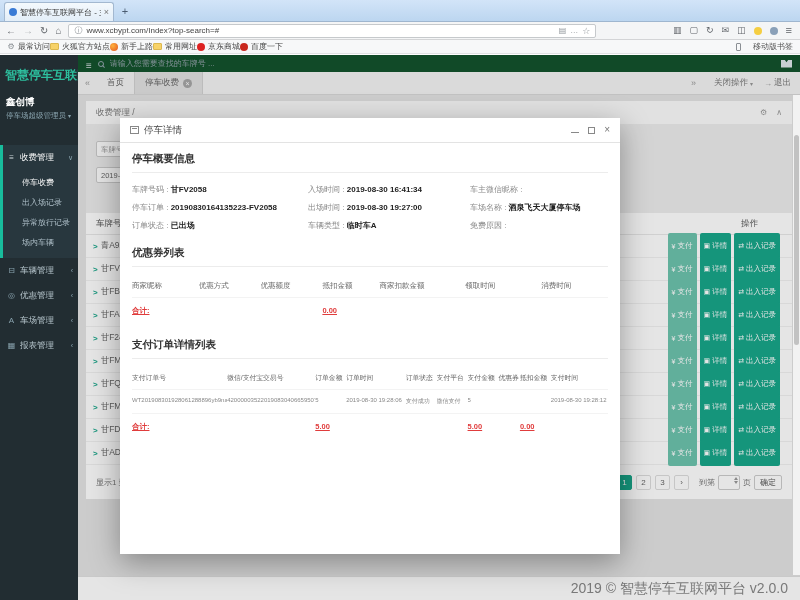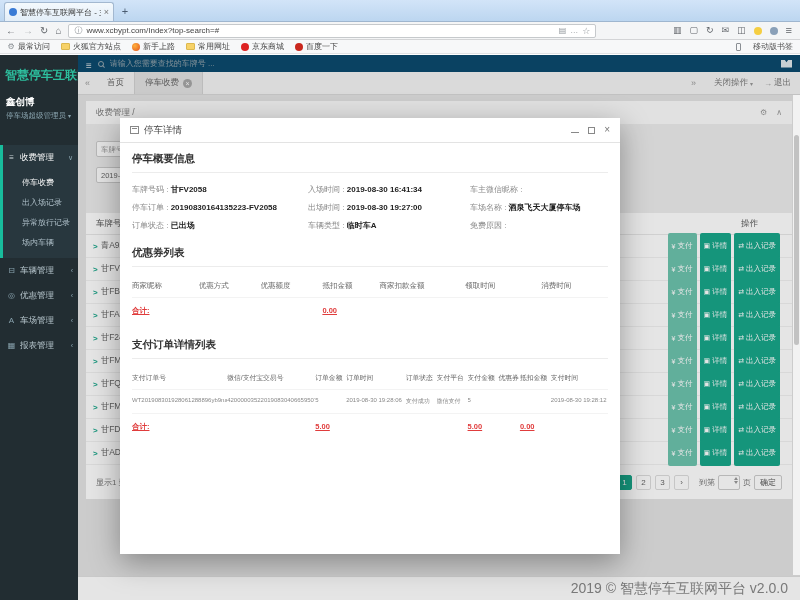--- a/index.html
+++ b/index.html
@@ -58,21 +58,21 @@
   .menu-group.open > .menu-item { color:#fff; }
   .mi-icon { width:9px; text-align:center; font-size:8px; color:#8aa4af; flex-shrink:0; }
   .menu-group.open .mi-icon { color:#cfd8dc; }
   .mi-label { white-space:nowrap; overflow:hidden; }
   .mi-chev { margin-left:auto; font-size:7px; color:#8aa4af; }
   .submenu { padding:2px 0 6px; }
   .submenu-item { height:20px; display:flex; align-items:center; padding-left:19px; font-size:8px; color:#aebfc8; white-space:nowrap; }
   .submenu-item.on { color:#fff; }
 
   .main { flex:1; min-width:0; display:flex; flex-direction:column; position:relative; background:#e4e4e4; }
-  .apptopbar { height:17px; background:#0c4a6e; display:flex; align-items:center; gap:6px; padding:0 8px; flex-shrink:0; }
+  .apptopbar { height:17px; background:#14532d; display:flex; align-items:center; gap:6px; padding:0 8px; flex-shrink:0; }
   .gburger::before{content:"≡"; color:#cfd8dc; font-size:10px;}
   .mag { width:6px; height:6px; border:1px solid #93a5ad; border-radius:50%; position:relative; flex-shrink:0; }
   .mag::after { content:""; position:absolute; width:3px; height:1px; background:#93a5ad; transform:rotate(45deg); right:-2px; bottom:-1px; }
   .search-ph { color:#92a2aa; font-size:8px; background:transparent; border:none; outline:none; width:300px; }
   .search-ph::placeholder { color:#92a2aa; }
   .shirt { margin-left:auto; width:11px; height:8px; background:#dfe7ea; clip-path:polygon(0 0,32% 0,50% 35%,68% 0,100% 0,100% 100%,0 100%); }
 
   .tabstrip { height:23px; background:#f3f3f3; border-bottom:1px solid #d8d8d8; display:flex; align-items:center; font-size:8.5px; color:#666; flex-shrink:0; }
   .ts-arr { padding:0 7px; color:#999; font-size:9px; }
   .gchevL::before{content:"«";} .gchevR::before{content:"»";}
@@ -175,21 +175,21 @@
       <span class="nr gsync"></span>
       <span class="nr gchat"></span>
       <span class="nr gcrop"></span>
       <span class="dot-y"></span>
       <span class="dot-b"></span>
       <span class="nr gmenu"></span>
     </div>
   </div>
 
   <div class="bookmarksbar">
-    <span style="display:flex;gap:11px;">
+    <span style="display:flex;">
         <span class="bm">
           <span class="bi bi-gear-icon"></span>
           <span>最常访问</span>
         </span>
         <span class="bm">
           <span class="bi bi-folder-icon"></span>
           <span>火狐官方站点</span>
         </span>
         <span class="bm">
           <span class="bi bi-firefox-icon"></span>

